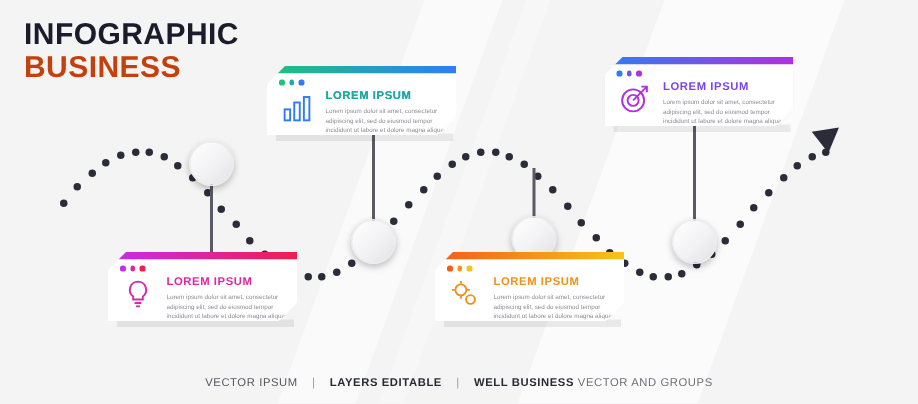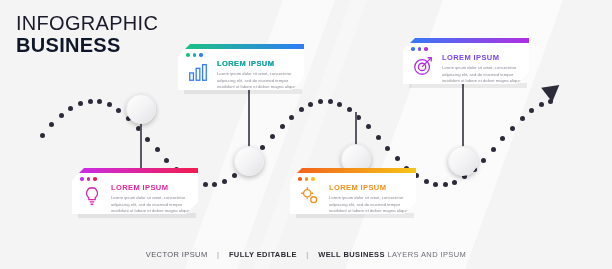--- a/index.html
+++ b/index.html
@@ -7,22 +7,22 @@
        font-family:"Liberation Sans",sans-serif;}
   #stage{position:relative;width:612px;height:269px;background:#f4f4f4;overflow:hidden;}
 
   
   .band{position:absolute;top:-40px;height:360px;background:#fafafa;transform:skewX(-20deg);}
   .band.b1{left:232px;width:52px;}
   .band.b2{left:300px;width:16px;background:#f7f7f7;}
   .band.b3{left:392px;width:120px;background:#fbfbfb;}
 
   .title{position:absolute;left:16px;top:12px;line-height:1.12;}
-  .title .t1{font-size:20px;font-weight:normal;color:#1b1b2b;letter-spacing:.3px;}
-  .title .t2{font-size:20px;font-weight:bold;color:#0f172a;letter-spacing:.3px;}
+  .title .t1{font-size:20px;font-weight:bold;color:#1b1b2b;letter-spacing:.3px;}
+  .title .t2{font-size:20px;font-weight:bold;color:#c2410c;letter-spacing:.3px;}
 
   
   .footer{position:absolute;left:0;right:0;bottom:10px;text-align:center;
           font-size:7.5px;color:#55555d;letter-spacing:.4px;}
   .footer b{font-weight:bold;color:#2a2a33;}
   .footer .sep{color:#9a9aa2;margin:0 7px;}
   .footer .light{color:#6e6e77;}
 
   
   .dot{position:absolute;width:5px;height:5px;border-radius:50%;background:#2b2b3a;}
@@ -233,18 +233,18 @@
           <div class="ctitle" style="color:#f2901c;">LOREM IPSUM</div>
           <div class="cbody">Lorem ipsum dolor sit amet, consectetur adipiscing elit, sed do eiusmod tempor incididunt ut labore et dolore magna aliqua enim.</div>
         </div>
       </div>
     </div>
   </div>
 
   <div class="footer">
     <span>VECTOR IPSUM</span>
     <span class="sep">|</span>
-    <b>FULLY EDITABLE</b>
+    <b>LAYERS EDITABLE</b>
     <span class="sep">|</span>
-    <b>WELL BUSINESS</b><span class="light"> LAYERS AND IPSUM</span>
+    <b>WELL BUSINESS</b><span class="light"> VECTOR AND GROUPS</span>
   </div>
 
 </div>
 
 </body></html>

